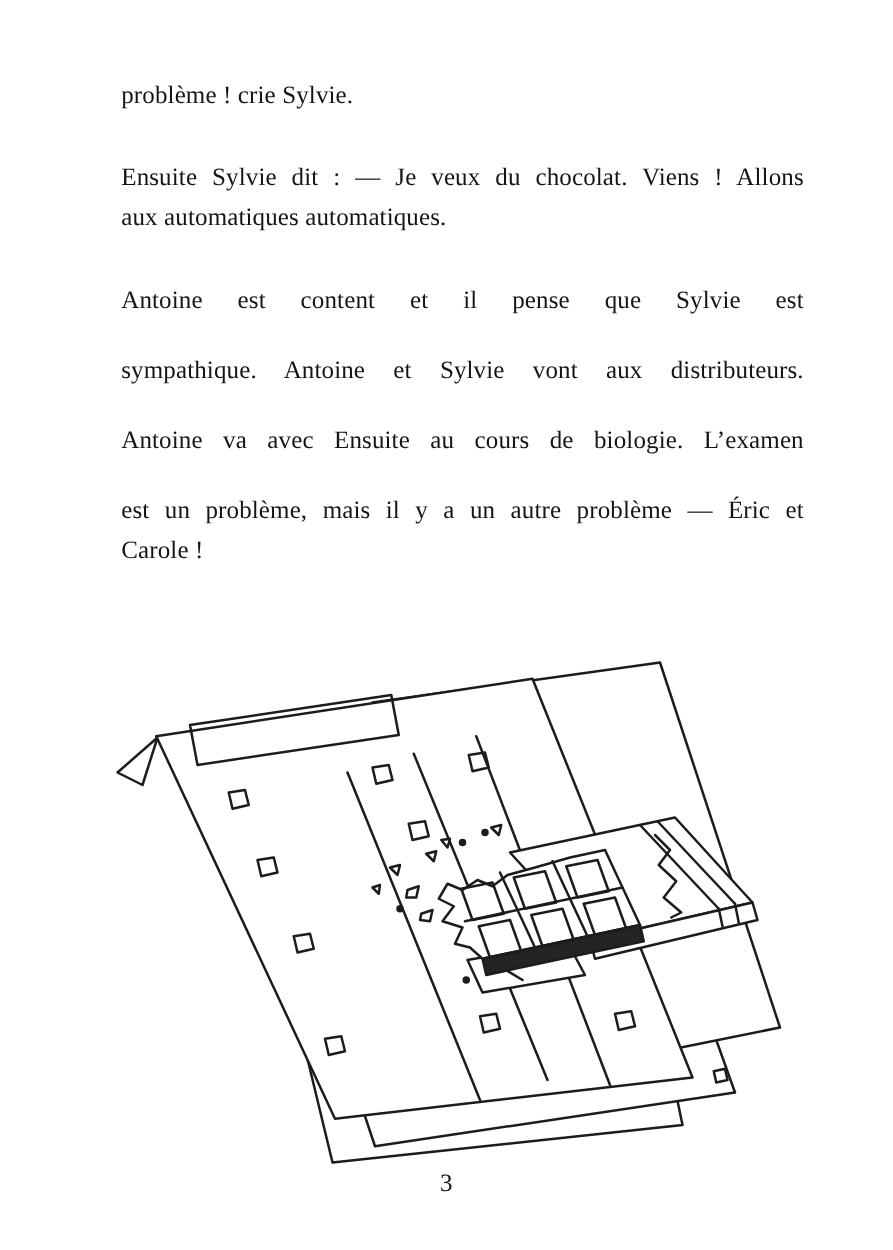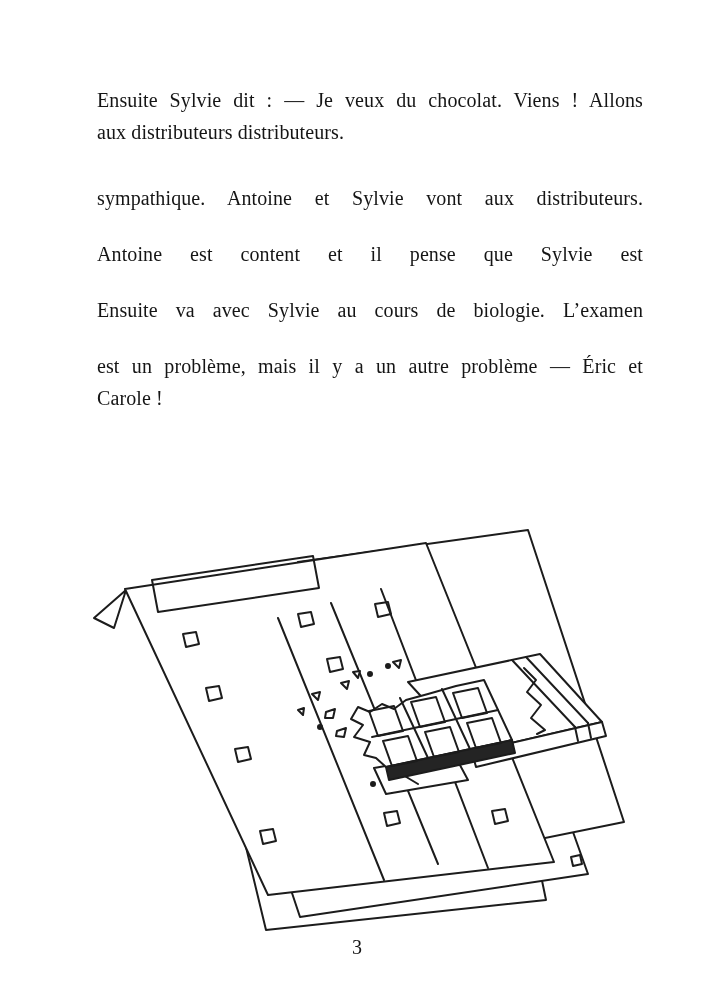--- a/index.html
+++ b/index.html
@@ -21,27 +21,30 @@
     text-align:center; font-size:20px;
   }
 </style>
 </head>
 <body>
 
 <div class="page">
 
   <div class="text-block">
     <div class="para">
-      <div class="line just">Ensuite Sylvie dit : — Je veux du chocolat. Viens ! Allons</div>
-      <div class="line">aux distributeurs distributeurs.</div>
+      <div class="line">problème ! crie Sylvie.</div>
     </div>
     <div class="para">
+      <div class="line just">Ensuite Sylvie dit : — Je veux du chocolat. Viens ! Allons</div>
+      <div class="line">aux automatiques automatiques.</div>
+    </div>
+    <div class="para">
+      <div class="line just">Antoine est content et il pense que Sylvie est</div>
       <div class="line just">sympathique. Antoine et Sylvie vont aux distributeurs.</div>
-      <div class="line just">Antoine est content et il pense que Sylvie est</div>
-      <div class="line just">Ensuite va avec Sylvie au cours de biologie. L’examen</div>
+      <div class="line just">Antoine va avec Ensuite au cours de biologie. L’examen</div>
       <div class="line just">est un problème, mais il y a un autre problème — Éric et</div>
       <div class="line">Carole !</div>
     </div>
   </div>
 
   <div class="illustration">
     <svg viewBox="0 0 545 412" width="545" height="412" xmlns="http://www.w3.org/2000/svg">
       <g stroke="#1c1c1c" stroke-width="2" fill="#ffffff" stroke-linejoin="round" stroke-linecap="round">
 
         <polygon points="150,292 432,252 458,378 178,408"></polygon>

